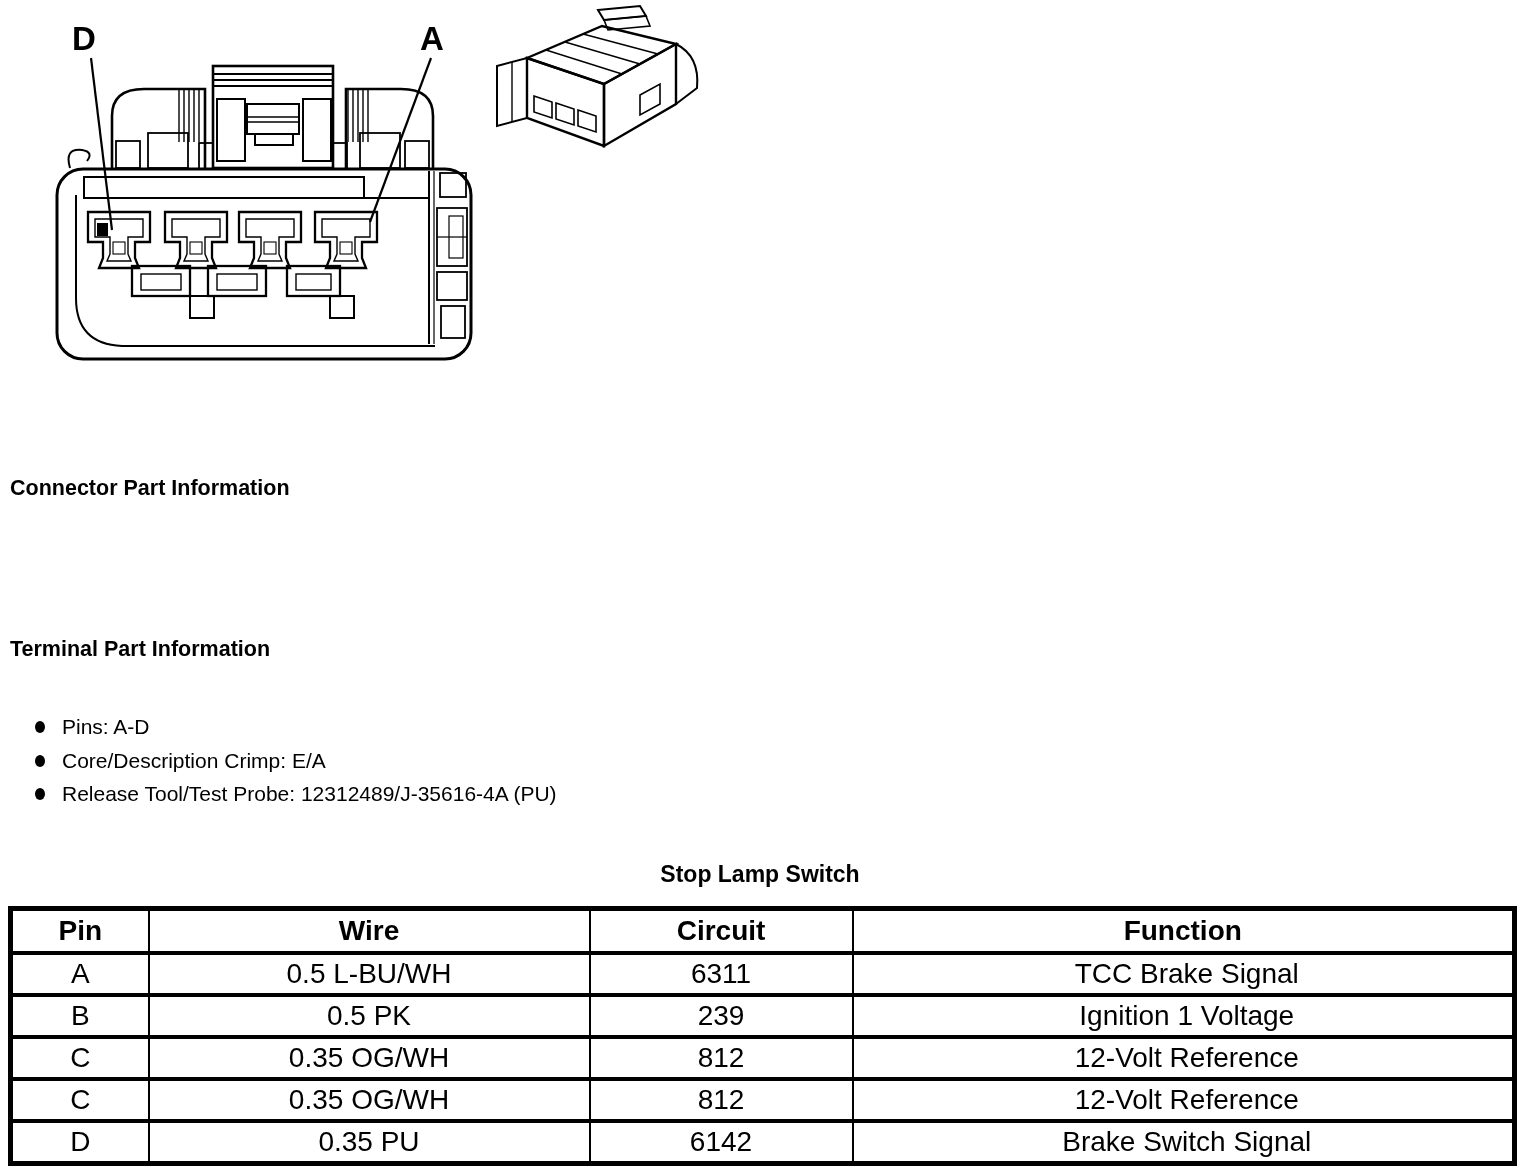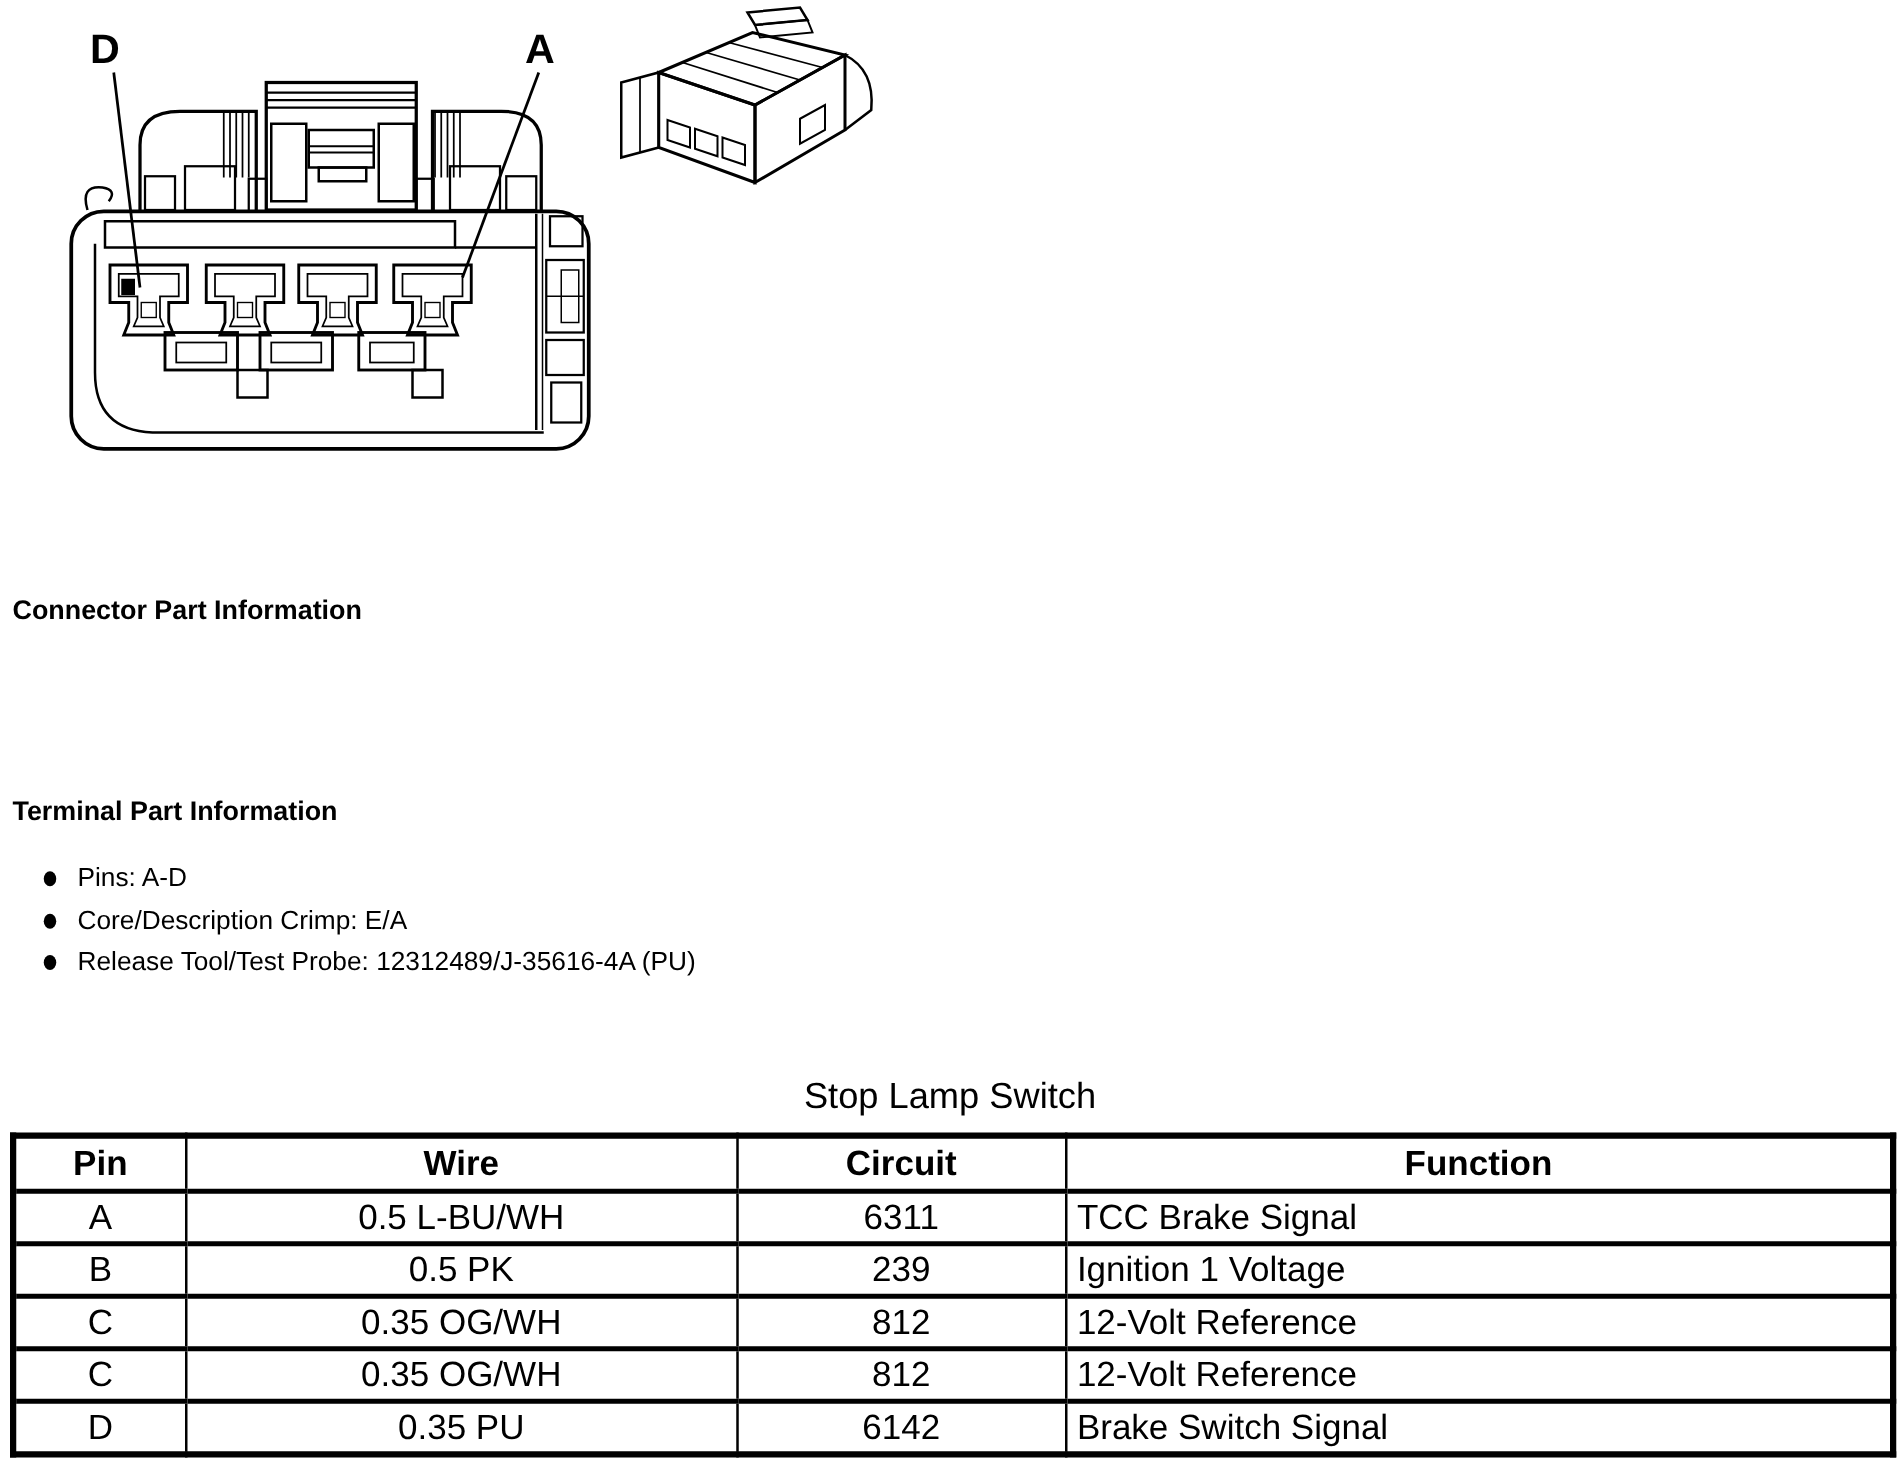--- a/index.html
+++ b/index.html
@@ -11,44 +11,44 @@
   svg.figure { position:absolute; left:0; top:0; }
   svg .ink   { stroke:#000; fill:none; }
   svg text   { fill:#000; stroke:none; font-family:"Liberation Sans", sans-serif; font-weight:600; font-size:33px; }
 
   section.info { position:absolute; left:10px; }
   #connector-info { top:475px; }
   #terminal-info  { top:636px; }
   section.info h2 { margin:0; font-size:21.5px; line-height:26px; font-weight:bold; }
   section.info ul { list-style:none; margin:0; padding:0 0 0 52px; }
   #connector-info ul { margin-top:28px; }
-  #terminal-info  ul { margin-top:24px; }
+  #terminal-info  ul { margin-top:48px; }
   section.info li { position:relative; font-size:21px; line-height:33.5px; white-space:nowrap; }
   section.info li::before {
     content:""; position:absolute; left:-27px; top:11px;
     width:10px; height:12px; border-radius:50%; background:#000;
   }
 
   .table-title {
     position:absolute; left:8px; top:861px; width:1504px;
-    text-align:center; font-weight:normal; font-size:29px;
+    text-align:center; font-weight:bold; font-size:23px;
   }
   table.pinout {
     position:absolute; left:8px; top:906px; width:1504px;
     border-collapse:collapse; table-layout:fixed;
     border:5px solid #000; font-size:28px;
   }
   table.pinout th, table.pinout td {
     border-left:2px solid #000; border-right:2px solid #000;
     border-top:4px solid #000; border-bottom:4px solid #000;
     padding:0; text-align:center; overflow:hidden; white-space:nowrap;
   }
   table.pinout th { height:40px; font-weight:bold; }
   table.pinout td { height:38px; font-weight:normal; }
-  table.pinout td.fn { text-align:left; padding-left:8px;margin-top:25px; }
+  table.pinout td.fn { text-align:center; padding-left:8px;margin-top:25px; }
 </style>
 </head>
 <body>
 
 <svg class="figure" width="760" height="380" viewBox="0 0 760 380">
 
   <g>
 
     <text x="72" y="50">D</text>
     <line class="ink" stroke-width="2.2" x1="91" y1="58" x2="112" y2="230"></line>

